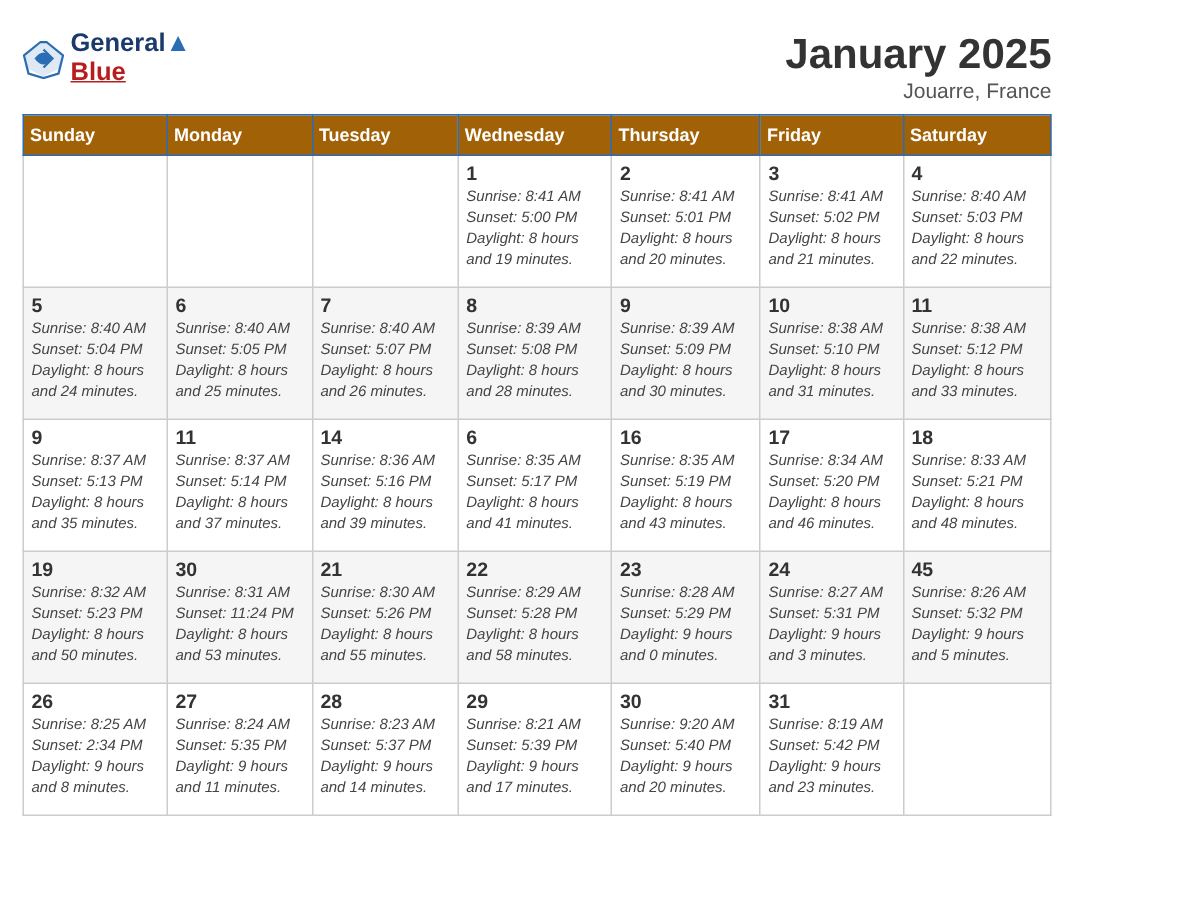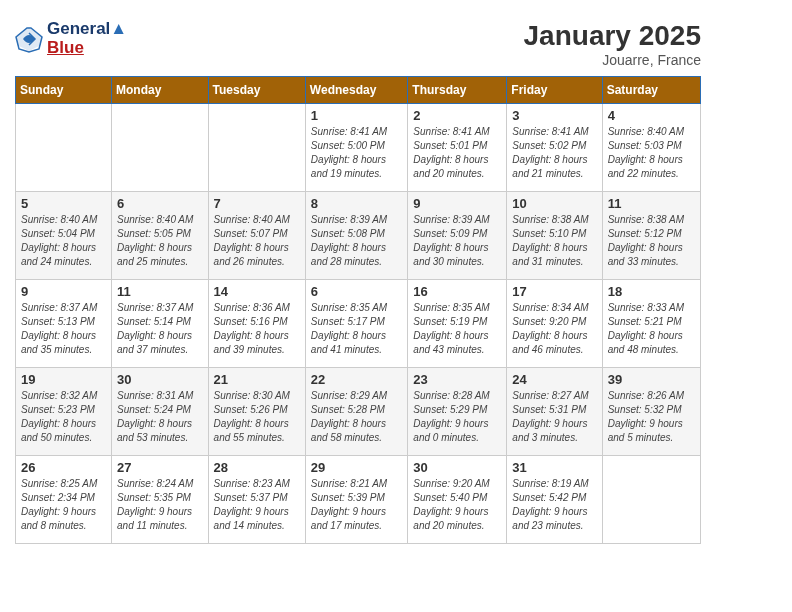--- a/index.html
+++ b/index.html
@@ -239,21 +239,21 @@
           <td>
             <div class="day-number">16</div>
             <div class="day-info">Sunrise: 8:35 AM
 Sunset: 5:19 PM
 Daylight: 8 hours
 and 43 minutes.</div>
           </td>
           <td>
             <div class="day-number">17</div>
             <div class="day-info">Sunrise: 8:34 AM
-Sunset: 9:20 PM
+Sunset: 5:20 PM
 Daylight: 8 hours
 and 46 minutes.</div>
           </td>
           <td>
             <div class="day-number">18</div>
             <div class="day-info">Sunrise: 8:33 AM
 Sunset: 5:21 PM
 Daylight: 8 hours
 and 48 minutes.</div>
           </td>
@@ -262,21 +262,21 @@
           <td>
             <div class="day-number">19</div>
             <div class="day-info">Sunrise: 8:32 AM
 Sunset: 5:23 PM
 Daylight: 8 hours
 and 50 minutes.</div>
           </td>
           <td>
             <div class="day-number">30</div>
             <div class="day-info">Sunrise: 8:31 AM
-Sunset: 5:24 PM
+Sunset: 11:24 PM
 Daylight: 8 hours
 and 53 minutes.</div>
           </td>
           <td>
             <div class="day-number">21</div>
             <div class="day-info">Sunrise: 8:30 AM
 Sunset: 5:26 PM
 Daylight: 8 hours
 and 55 minutes.</div>
           </td>
@@ -295,21 +295,21 @@
 and 0 minutes.</div>
           </td>
           <td>
             <div class="day-number">24</div>
             <div class="day-info">Sunrise: 8:27 AM
 Sunset: 5:31 PM
 Daylight: 9 hours
 and 3 minutes.</div>
           </td>
           <td>
-            <div class="day-number">39</div>
+            <div class="day-number">45</div>
             <div class="day-info">Sunrise: 8:26 AM
 Sunset: 5:32 PM
 Daylight: 9 hours
 and 5 minutes.</div>
           </td>
         </tr>
         <tr>
           <td>
             <div class="day-number">26</div>
             <div class="day-info">Sunrise: 8:25 AM

